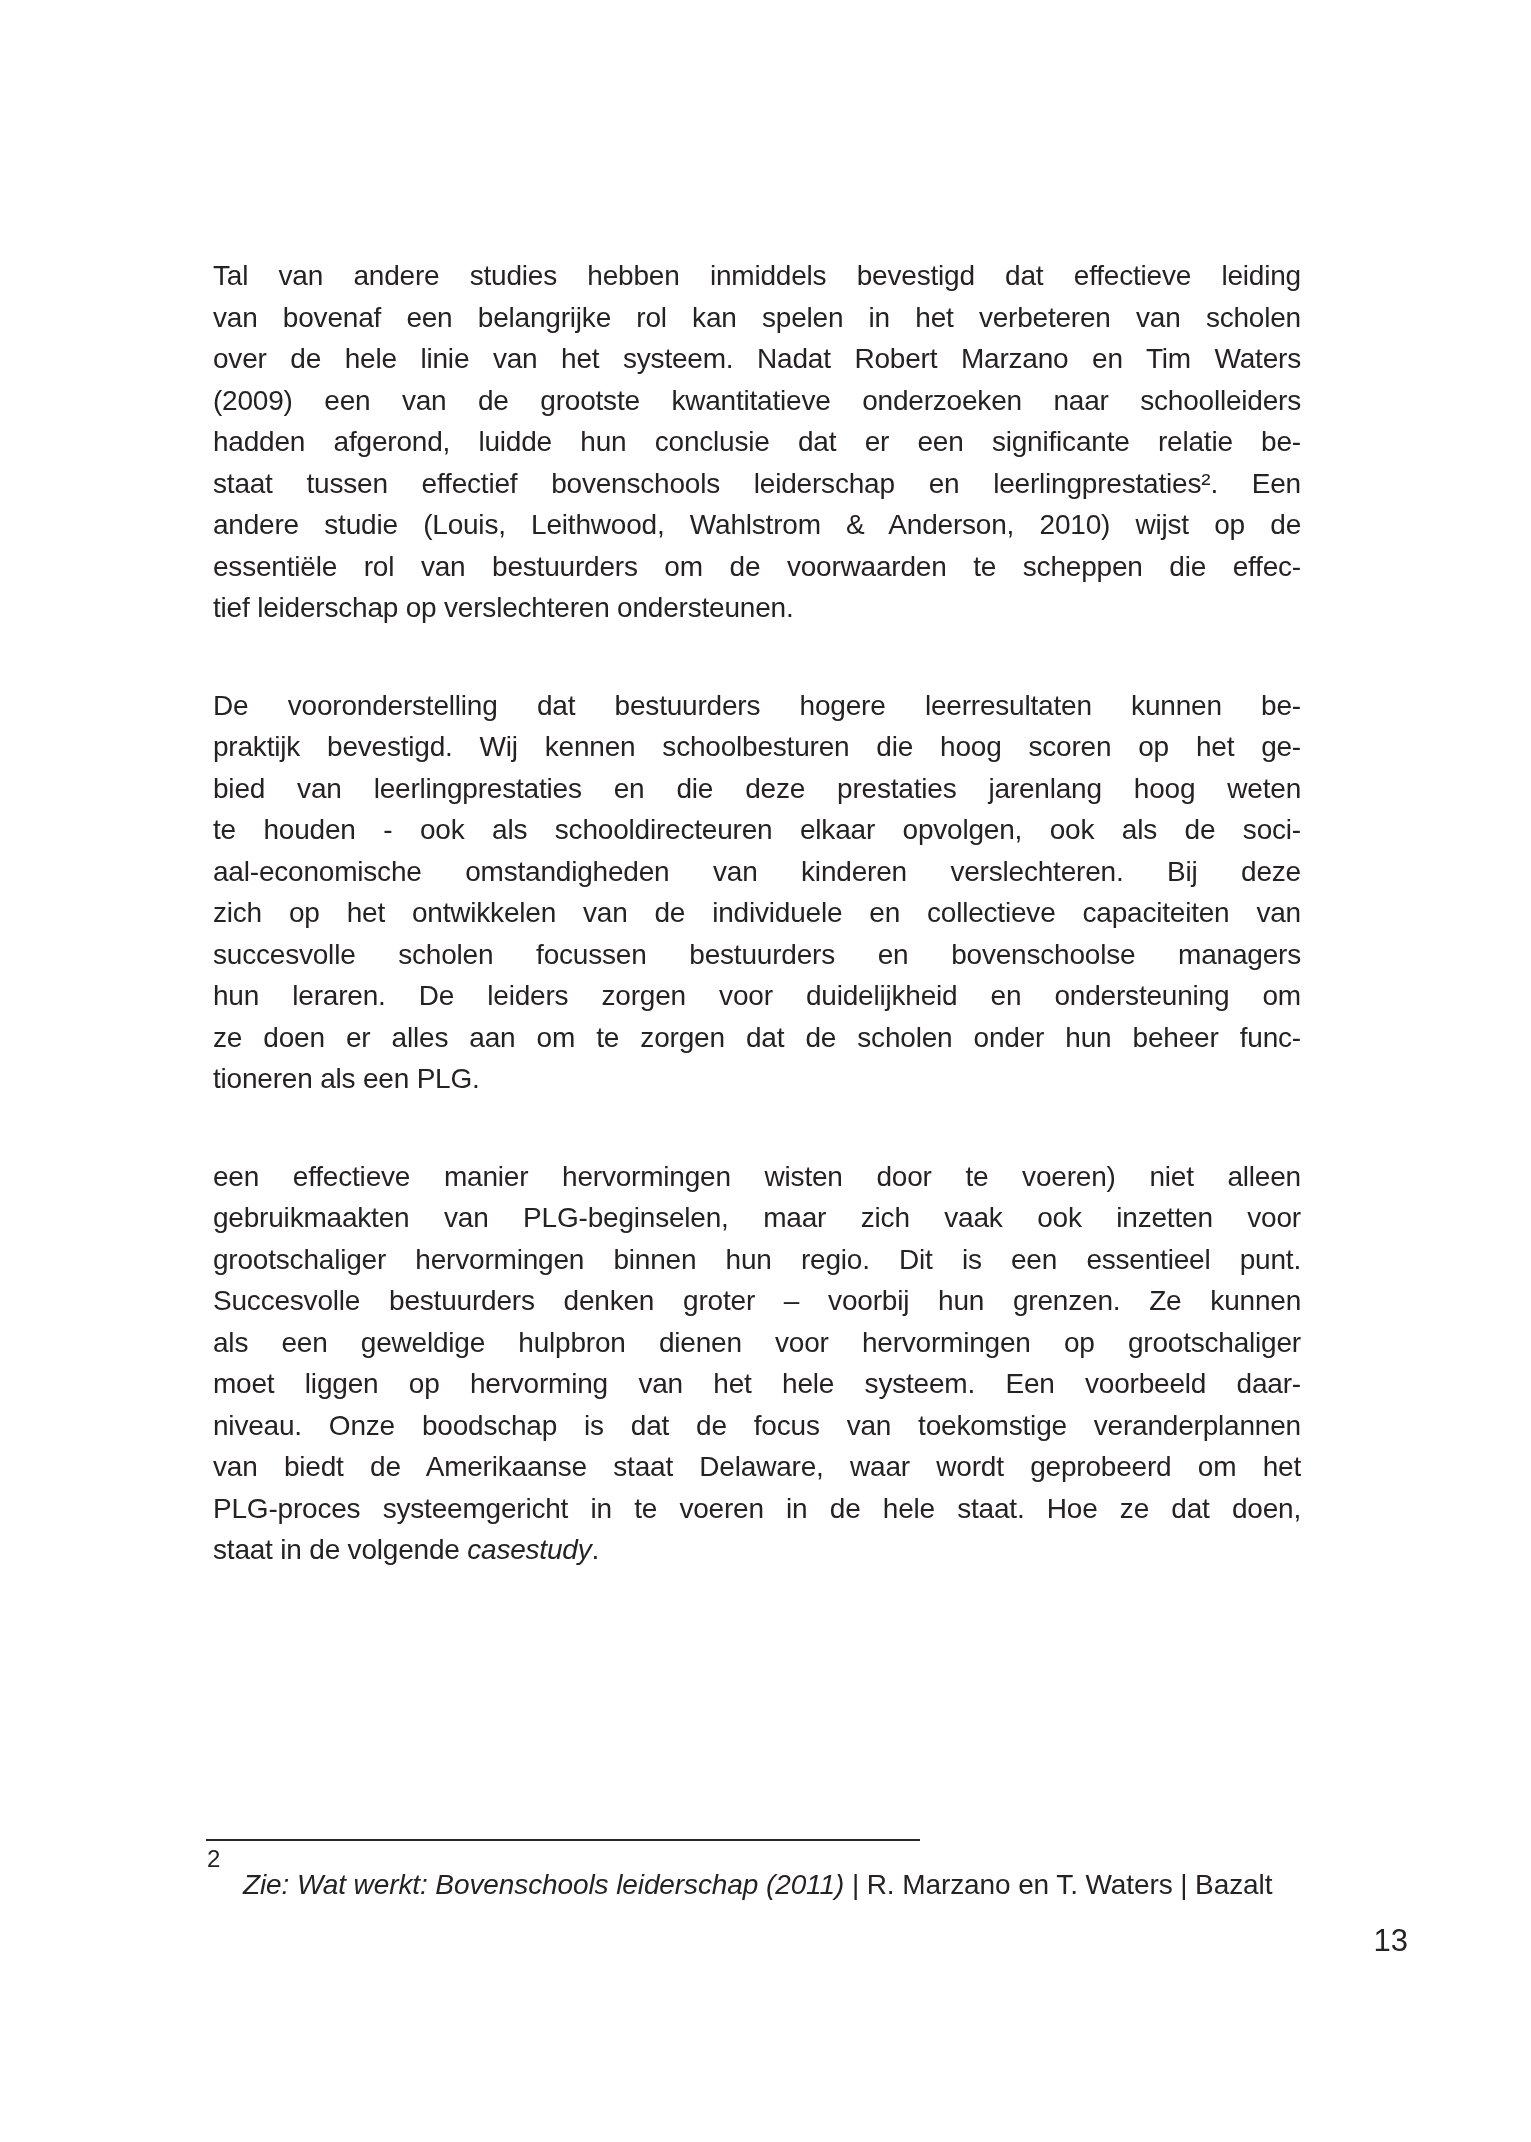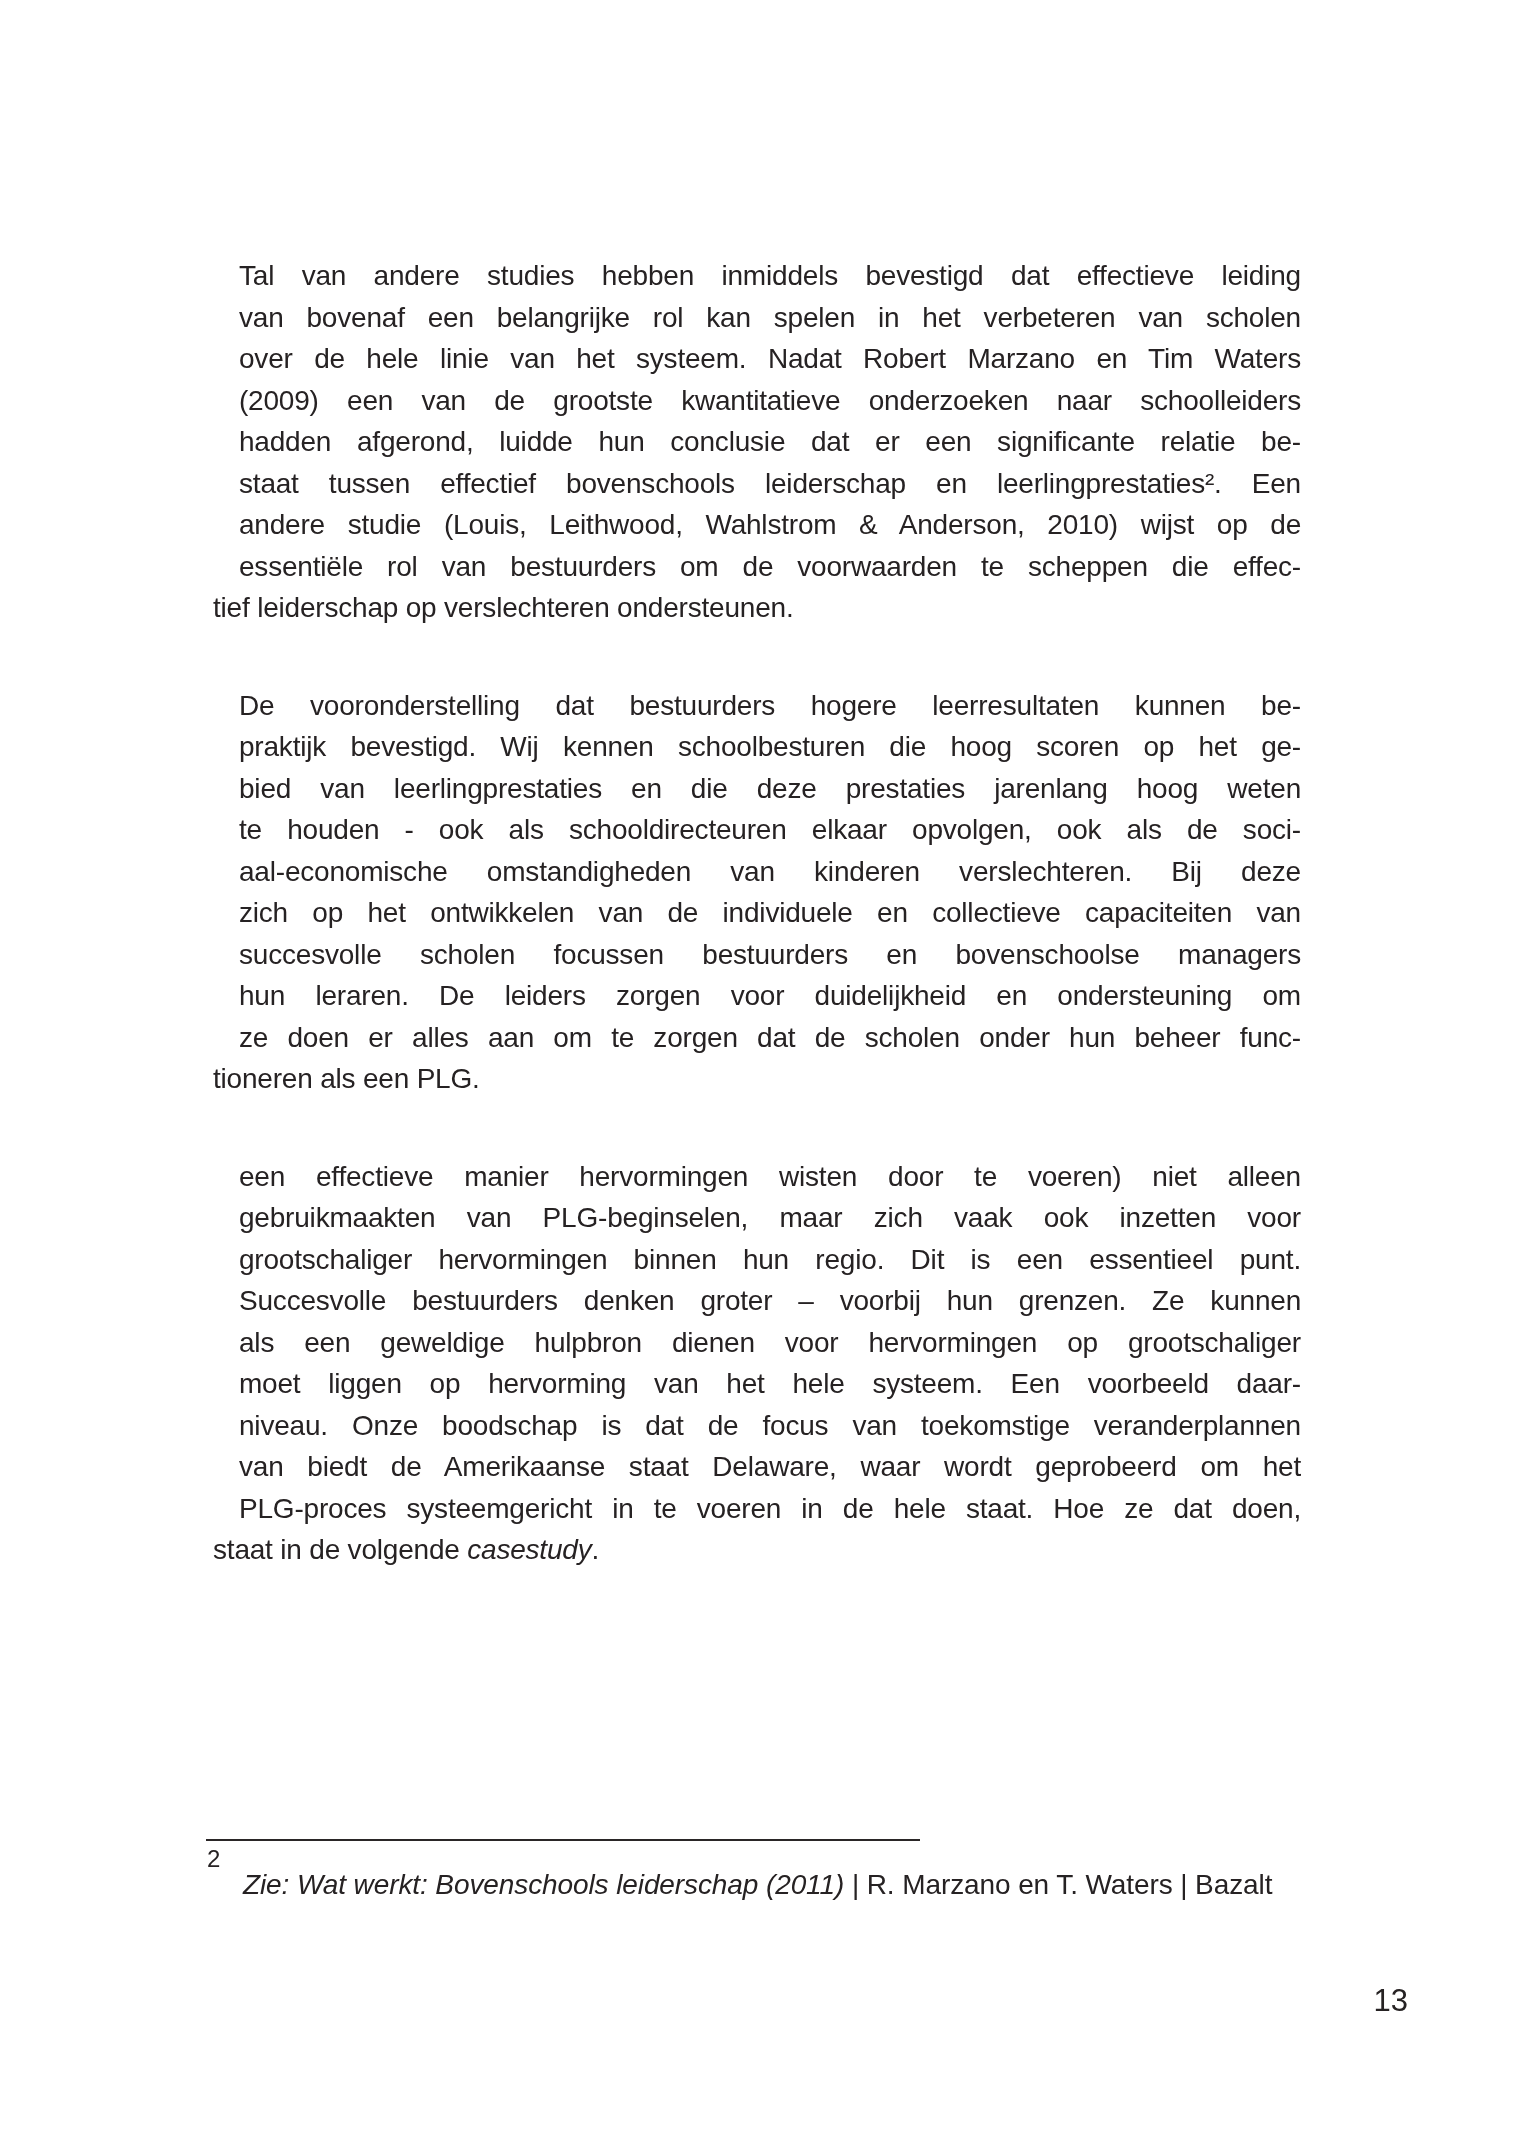--- a/index.html
+++ b/index.html
@@ -29,21 +29,20 @@
     font-size: 28px;
     line-height: 41.5px;
     letter-spacing: -0.2px;
     max-height: 42px;
     overflow: hidden;
     hyphens: none;
   }
   .line.j {
     text-align: justify;
     text-align-last: justify;
-    margin-left: 26px;
   }
   .italic { font-style: italic; }
   .footnote-rule {
     position: absolute;
     left: 206px;
     top: 1839px;
     width: 714px;
     height: 2px;
     background: #2a2627;
   }
@@ -59,21 +58,21 @@
     left: 243px;
     top: 1872px;
     font-size: 28px;
     line-height: 26px;
     letter-spacing: -0.1px;
     white-space: nowrap;
   }
   .page-number {
     position: absolute;
     right: 123px;
-    top: 1984px;
+    top: 1924px;
     font-size: 31px;
     line-height: 34px;
     text-align: right;
   }
 </style>
 </head>
 <body>
 
 <div class="page">
 

